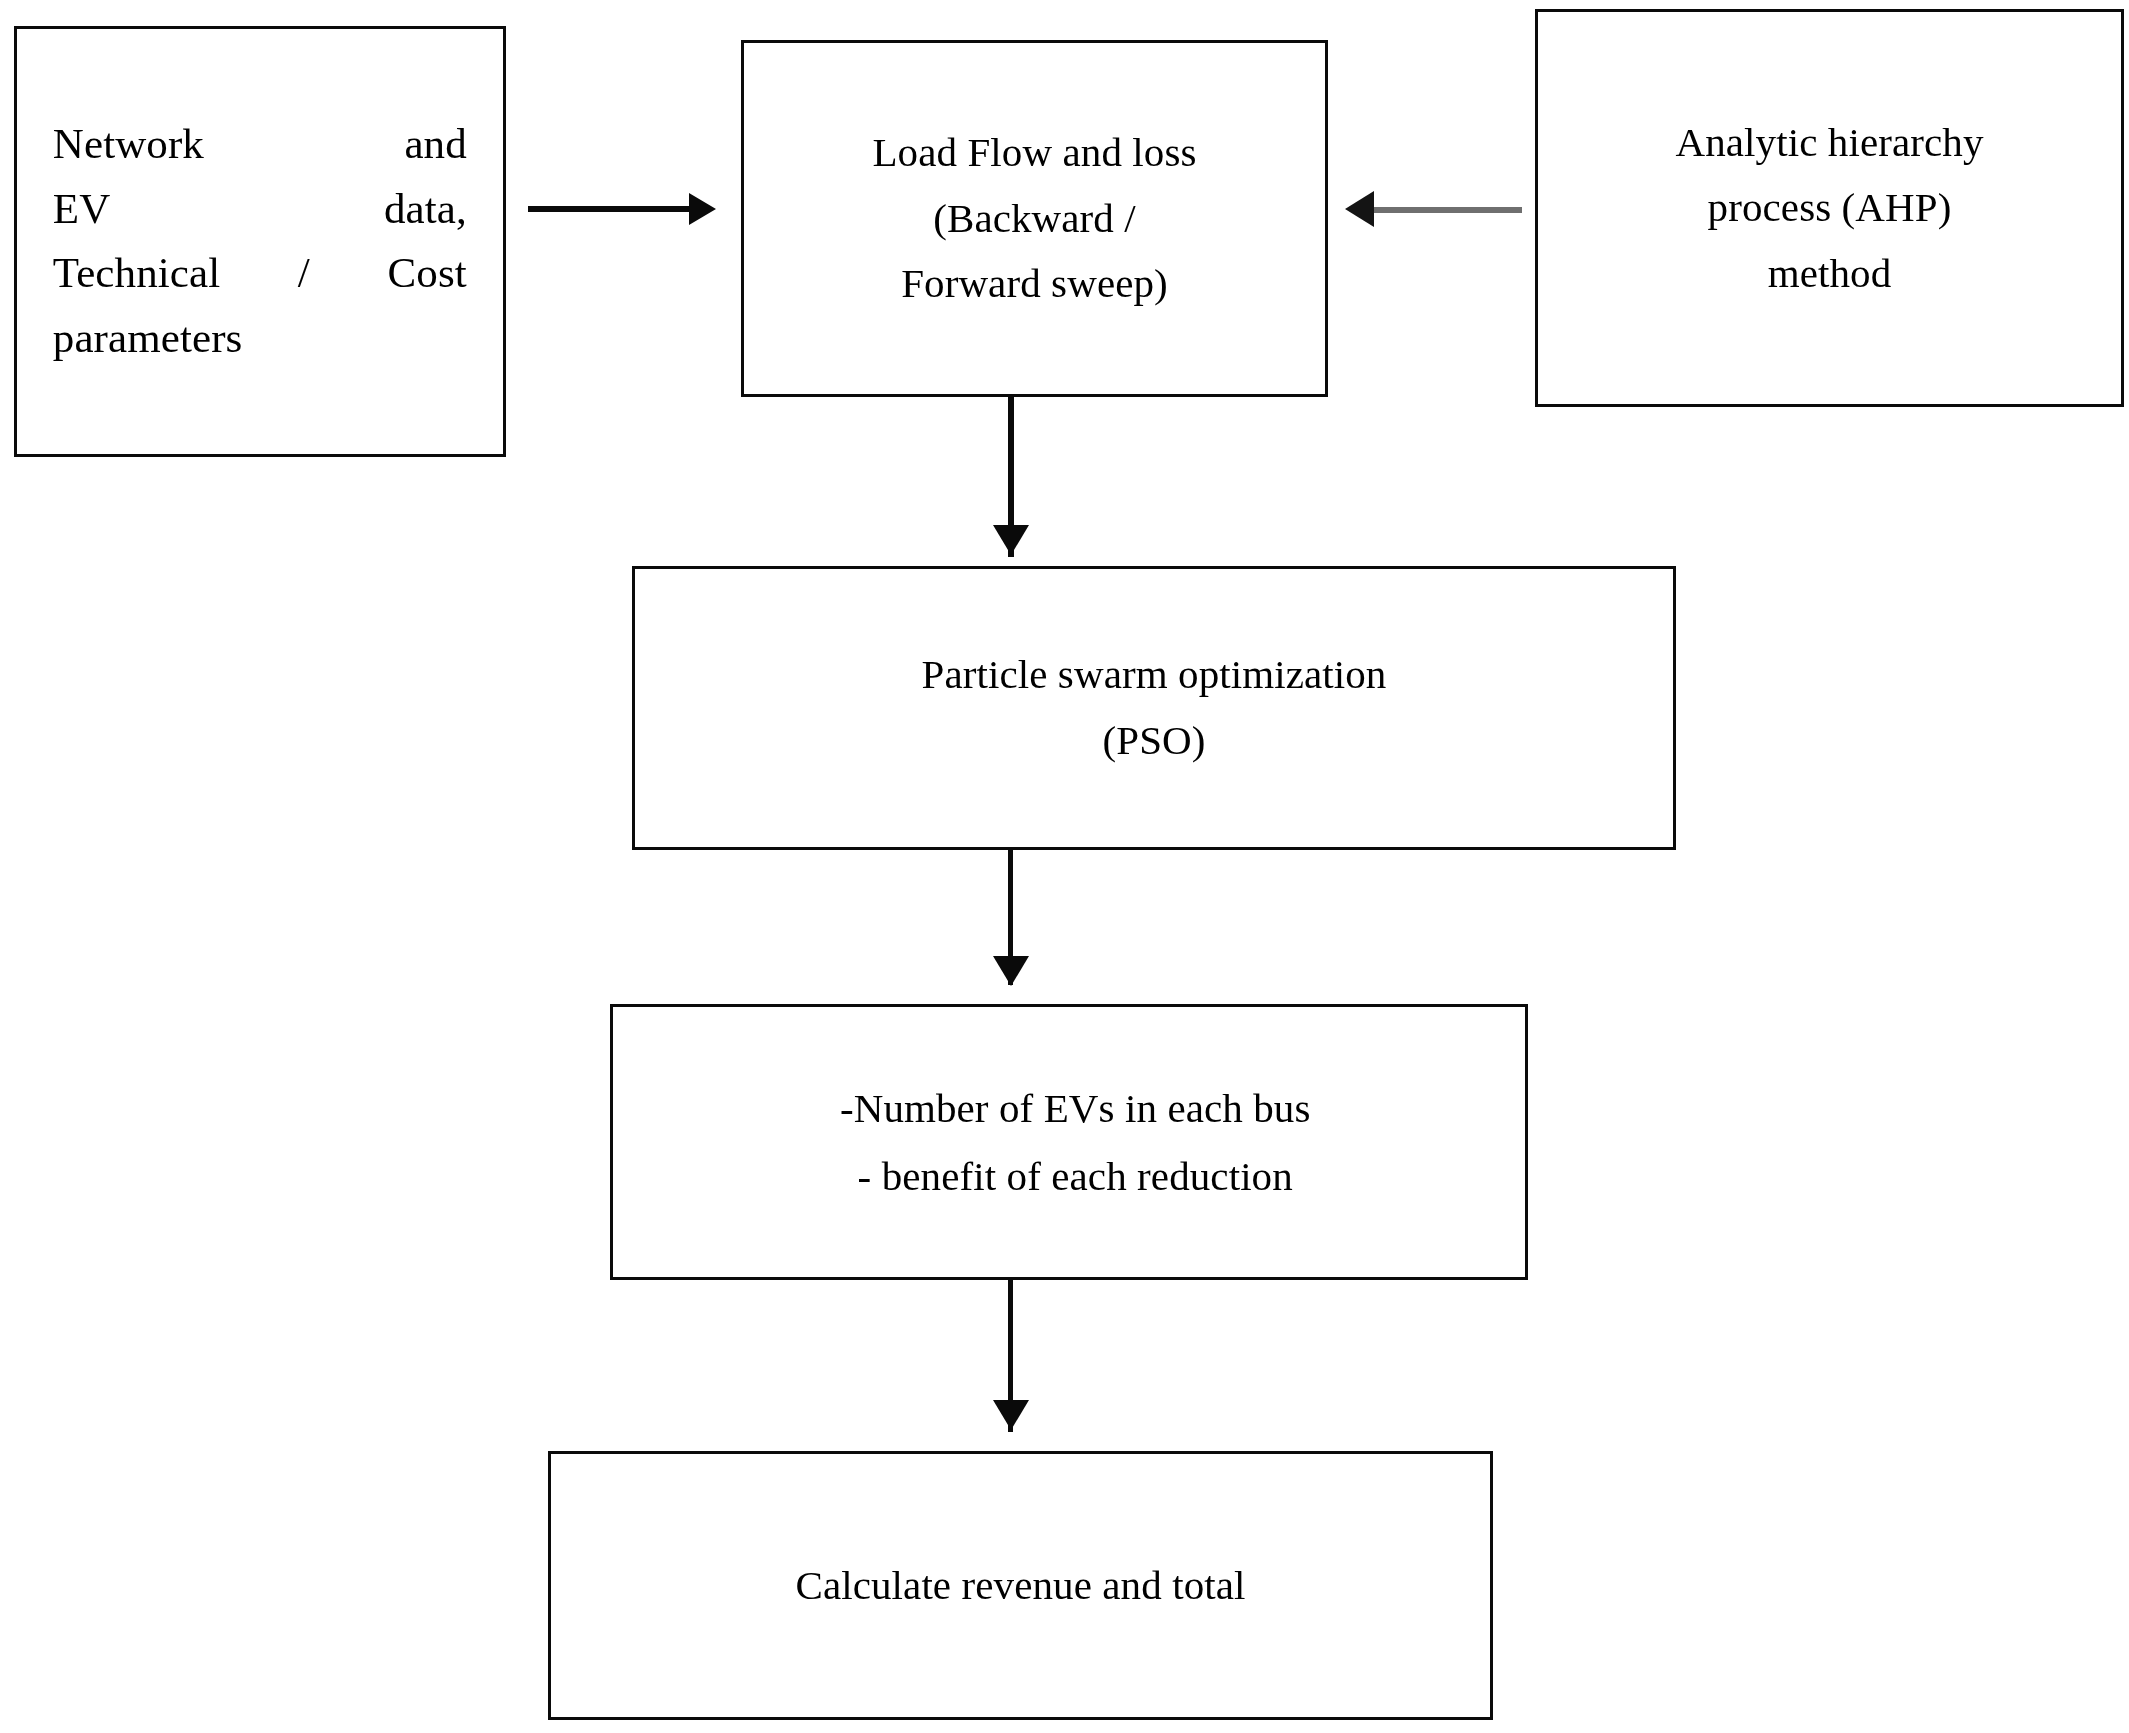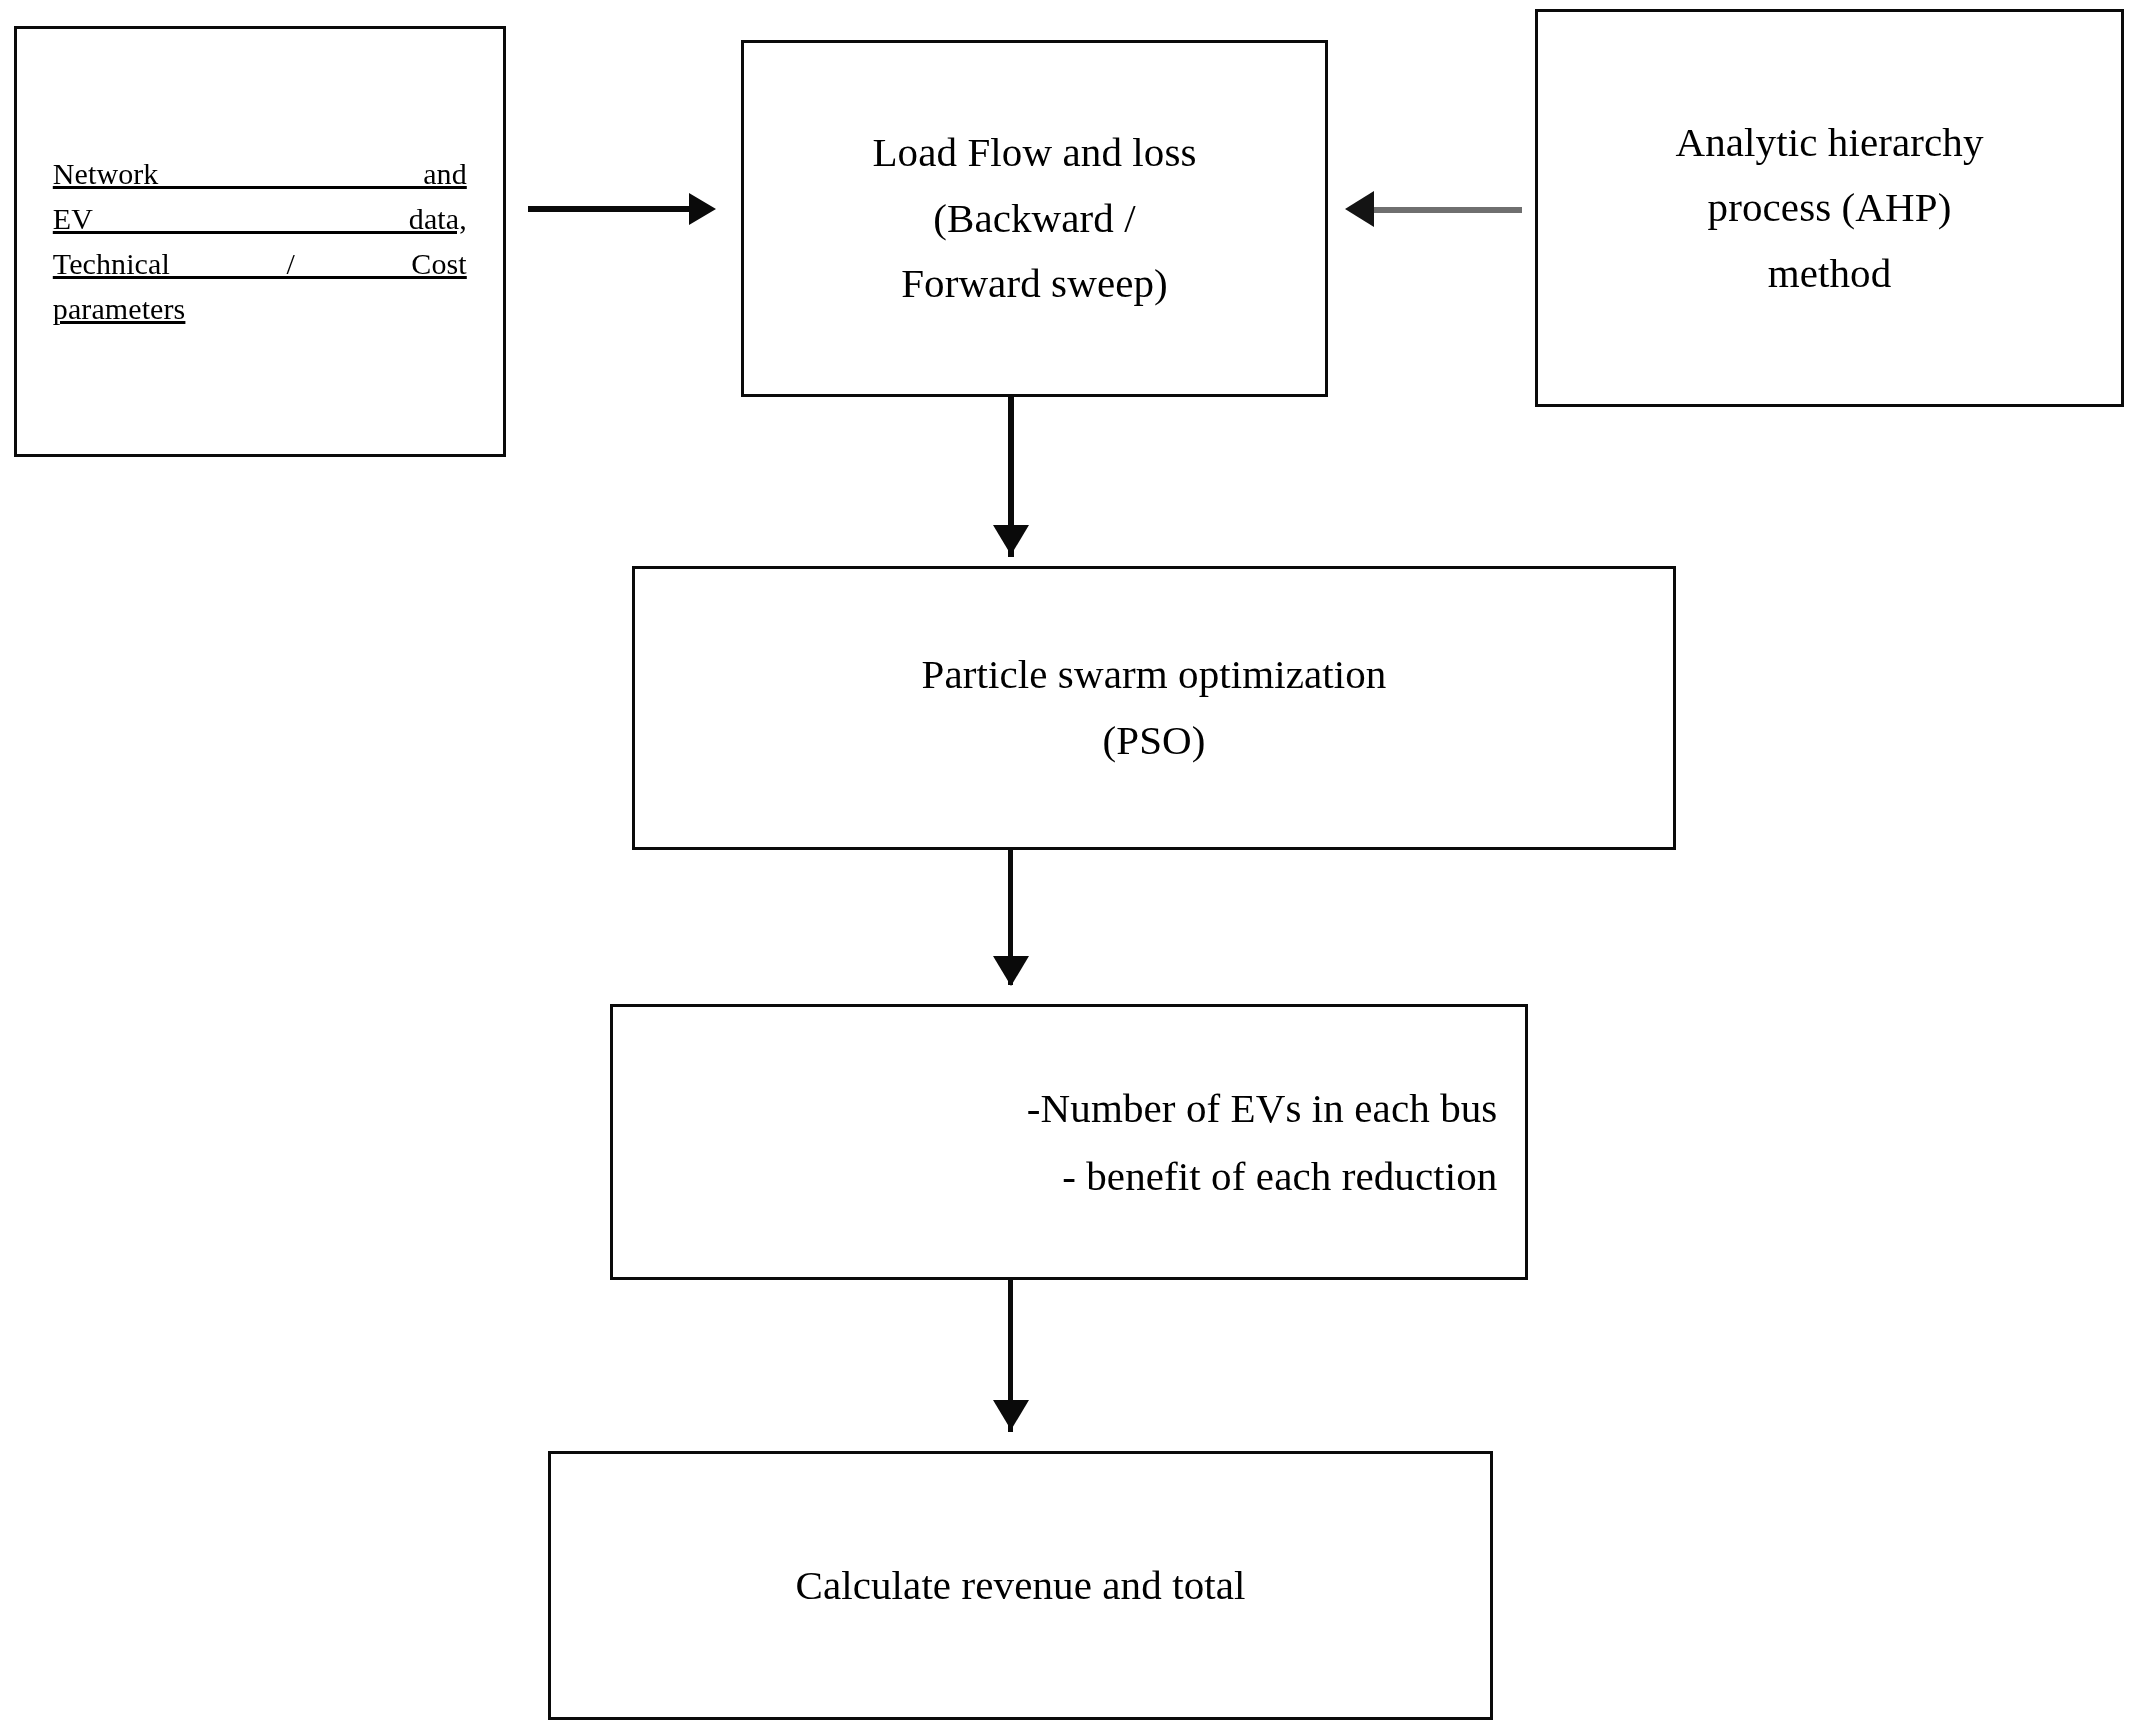--- a/index.html
+++ b/index.html
@@ -28,30 +28,30 @@
     justify-content: center;
   }
   .node .line {
     display: block;
     font-size: 41px;
     line-height: 1.32;
     letter-spacing: 0.1px;
     white-space: pre;
   }
   .node.center .line { text-align: center; }
-  .node.left   .line { text-align: right; }
+  .node.left   .line { text-align: center; }
   .node.justify .line { text-align: justify; text-align-last: justify; white-space: normal; }
 
   .node-pad-lr { padding-left: 36px; padding-right: 36px; }
 
   
   #node-input {
     left: 13.8px;  top: 25.5px;  width: 492px;  height: 431px;
   }
-  #node-input .line { font-size: 30px; line-height: 1.5; text-decoration: underline; }
+  #node-input .line { font-size: 43px; line-height: 1.5; }
 
   #node-loadflow {
     left: 741px; top: 40px;  width: 587px;  height: 357px;
   }
   #node-loadflow .line { font-size: 41px; line-height: 1.6; }
 
   #node-ahp {
     left: 1535px; top: 9px;  width: 589px;  height: 398px; justify-content: center;
   }
   #node-ahp .line { font-size: 41px; line-height: 1.6; }

